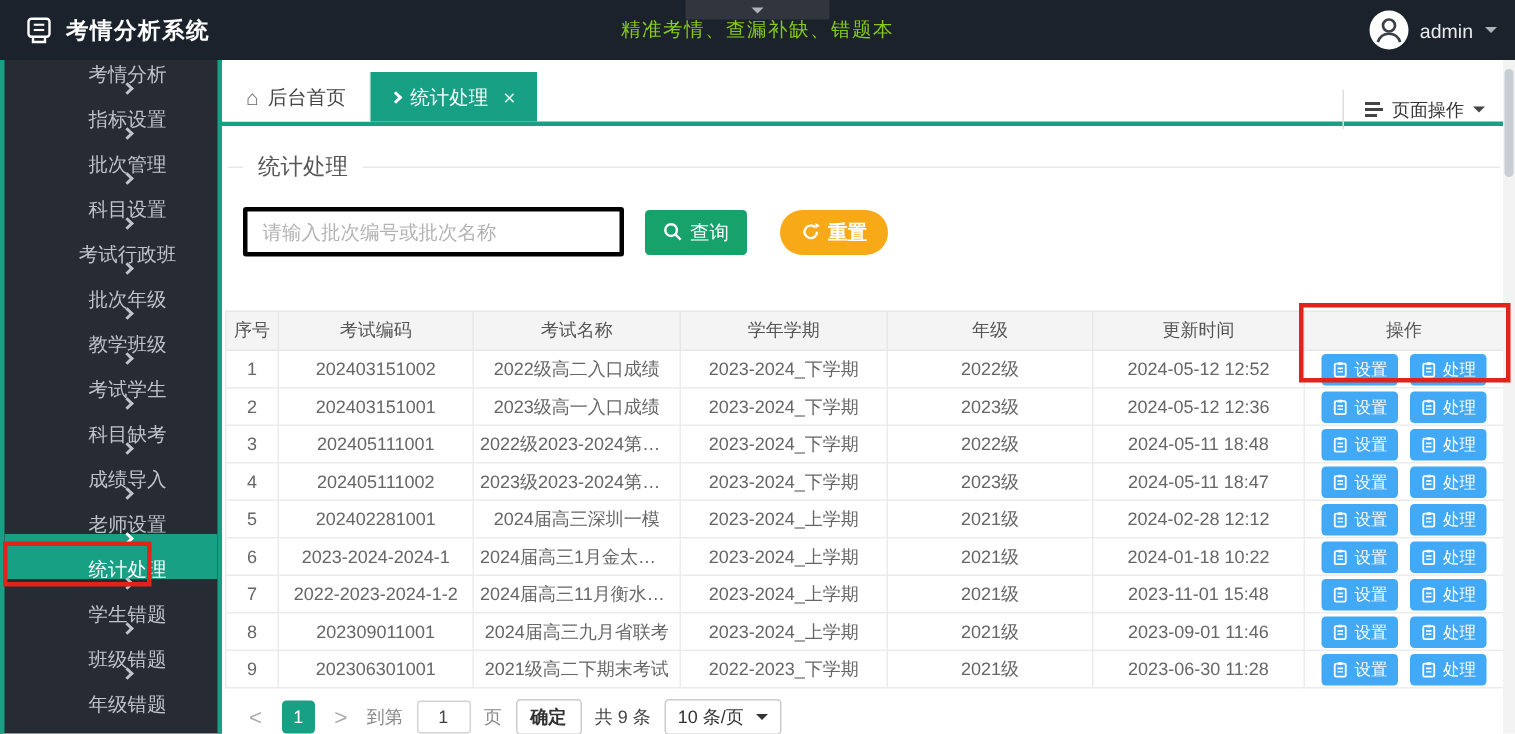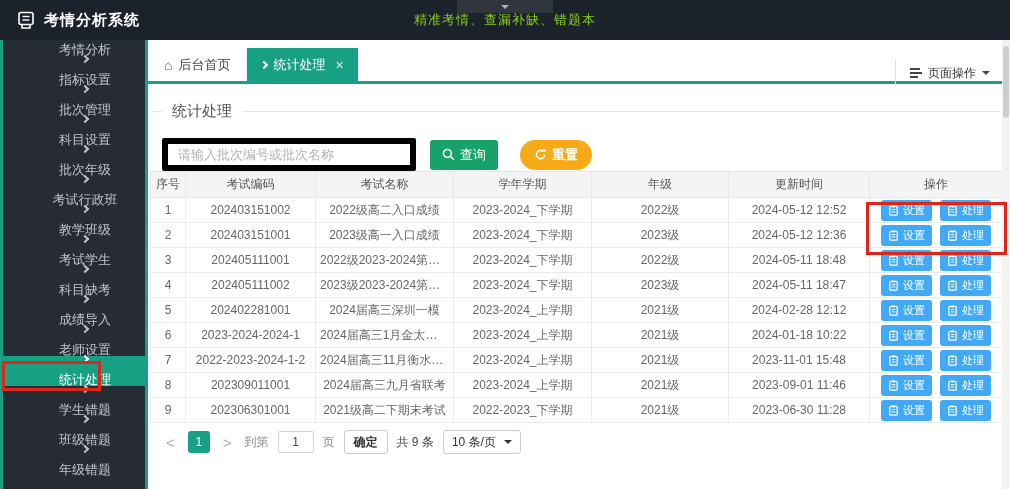--- a/index.html
+++ b/index.html
@@ -47,27 +47,27 @@
   .page-ops .caret-down{ border-top-color:#444; }
 
   .main{ padding:14px 10px 0 2px; }
   .section-title{ display:flex; align-items:center; margin:4px 0 0 2px; }
   .section-title .line{ height:1px; background:#e9e9e9; }
   .section-title .line.short{ width:10px; }
   .section-title .line.long{ flex:1; }
   .section-title .txt{ font-size:15px; color:#555; padding:0 10px; }
 
   .search-row{ display:flex; align-items:center; gap:14px; margin:17px 0 0 12px; }
-  .search-input{ width:254px; height:33px; border:6px solid #000000; border-radius:2px; padding:0 10px; font-size:13px; color:#444; outline:none; font-family:inherit; }
+  .search-input{ width:254px; height:33px; border:3px solid #000000; border-radius:2px; padding:0 10px; font-size:13px; color:#444; outline:none; font-family:inherit; }
   .search-input::placeholder{ color:#b3b3b3; }
   .btn{ display:inline-flex; align-items:center; gap:5px; border:none; cursor:pointer; font-family:inherit; }
   .btn-query{ height:30px; padding:0 12px; background:var(--green); color:#fff; font-size:13px; border-radius:3px; }
   .btn-reset{ height:30px; padding:0 14px; background:var(--orange); color:#fff; font-size:13px; font-weight:bold; border-radius:15px; margin-left:8px; }
 
-  table.data-table{ border-collapse:collapse; table-layout:fixed; width:852px; }
+  table.data-table{ margin-top:36px; border-collapse:collapse; table-layout:fixed; width:852px; }
   .data-table th{ background:#f4f4f4; border:1px solid #e7e7e7; height:26px; font-size:12px; font-weight:normal; color:#555; }
   .data-table td{ border:1px solid #ececec; height:25px; font-size:12px; color:#666; text-align:center; padding:0 4px; overflow:hidden; white-space:nowrap; text-overflow:ellipsis; }
   .op-btn{ display:inline-flex; align-items:center; gap:4px; background:var(--blue); color:#fff; border:none; border-radius:3px; font-size:11px; padding:3px 7px; margin:0 4px; cursor:pointer; font-family:inherit; }
 
   .pagination{ display:flex; align-items:center; gap:9px; margin:7px 0 0 12px; font-size:12px; color:#888; }
   .pg-arrow{ font-size:15px; color:#aaa; background:none; border:none; cursor:pointer; padding:0 4px; font-family:inherit; }
   .pg-current{ width:22px; height:22px; background:var(--accent); color:#fff; border:none; border-radius:3px; font-size:12px; cursor:pointer; font-family:inherit; }
   .pg-goto-input{ width:36px; height:22px; border:1px solid #d4d4d4; border-radius:2px; text-align:center; font-size:12px; color:#444; outline:none; font-family:inherit; }
   .pg-confirm{ height:24px; padding:0 9px; background:#fff; border:1px solid #ccc; border-radius:3px; font-size:12px; font-weight:bold; color:#333; cursor:pointer; font-family:inherit; }
   .pg-total{ color:#444; }
@@ -92,20 +92,31 @@
       <svg width="20" height="20" viewBox="0 0 20 20">
           <rect x="3" y="2.5" width="14" height="12" rx="2" fill="none" stroke="#fff" stroke-width="1.6"></rect>
           <path d="M6 15 L6 18 L14 18 L14 15" fill="none" stroke="#fff" stroke-width="1.6"></path>
           <line x1="6.5" y1="6.5" x2="13.5" y2="6.5" stroke="#fff" stroke-width="1.4"></line>
           <line x1="6.5" y1="10" x2="13.5" y2="10" stroke="#fff" stroke-width="1.4"></line>
         </svg>
     </span>
     <span class="brand-title">考情分析系统</span>
   </div>
   <div class="slogan">精准考情、查漏补缺、错题本</div>
+  <div class="user-area">
+    <span class="avatar">
+      <svg width="26" height="26" viewBox="0 0 26 26">
+          <circle cx="13" cy="13" r="12.5" fill="#fff"></circle>
+          <circle cx="13" cy="10" r="4" fill="none" stroke="#3a3f47" stroke-width="1.8"></circle>
+          <path d="M5.5 21c1.5-4 4-5.5 7.5-5.5s6 1.5 7.5 5.5" fill="none" stroke="#3a3f47" stroke-width="1.8"></path>
+        </svg>
+    </span>
+    <span class="username">admin</span>
+    <span class="caret-down"></span>
+  </div>
 </div>
 <button class="hamburger-btn" aria-label="toggle menu">
     <i></i>
     <i></i>
     <i></i>
   </button>
 <div class="collapse-handle">
     <span class="tri"></span>
   </div>
 
@@ -122,25 +133,25 @@
       <li class="sidebar-item">
         <span class="chev"></span>
         <span>批次管理</span>
       </li>
       <li class="sidebar-item">
         <span class="chev"></span>
         <span>科目设置</span>
       </li>
       <li class="sidebar-item">
         <span class="chev"></span>
+        <span>考试行政班</span>
+      </li>
+      <li class="sidebar-item">
+        <span class="chev"></span>
         <span>批次年级</span>
-      </li>
-      <li class="sidebar-item">
-        <span class="chev"></span>
-        <span>考试行政班</span>
       </li>
       <li class="sidebar-item">
         <span class="chev"></span>
         <span>教学班级</span>
       </li>
       <li class="sidebar-item">
         <span class="chev"></span>
         <span>考试学生</span>
       </li>
       <li class="sidebar-item">

